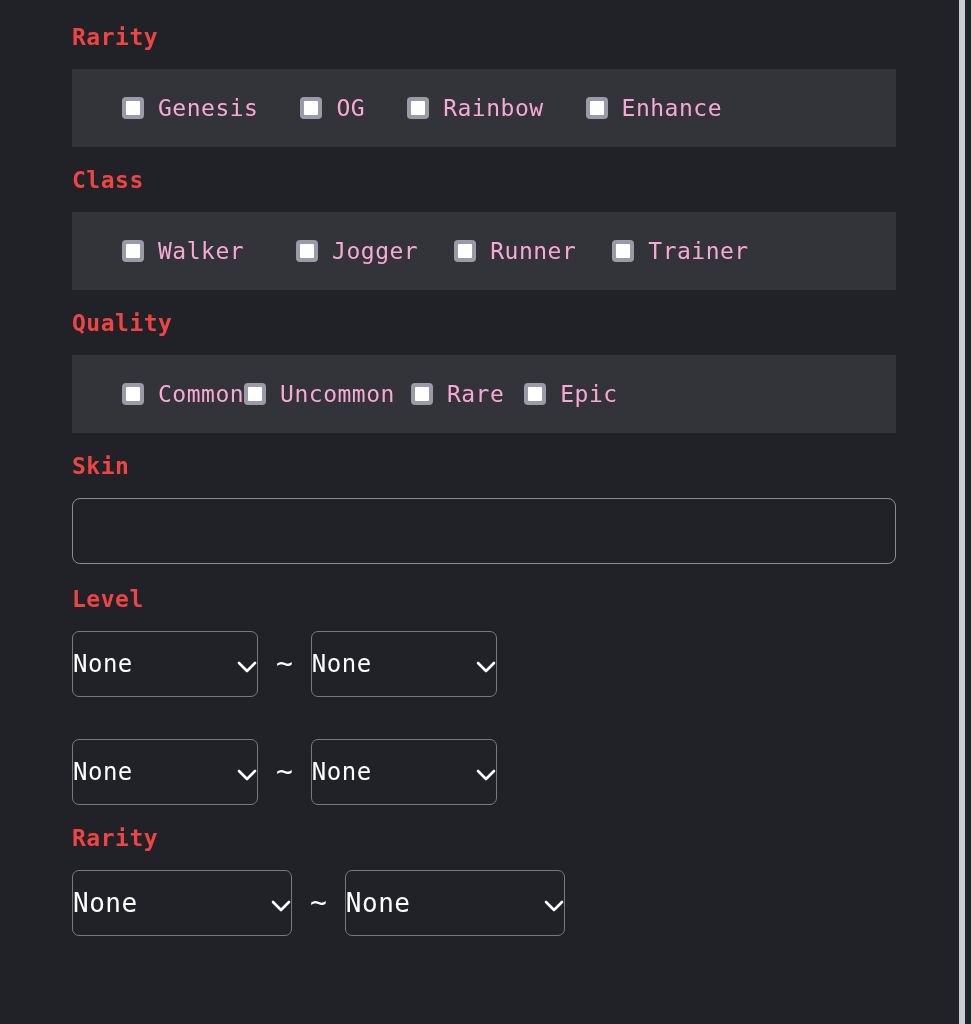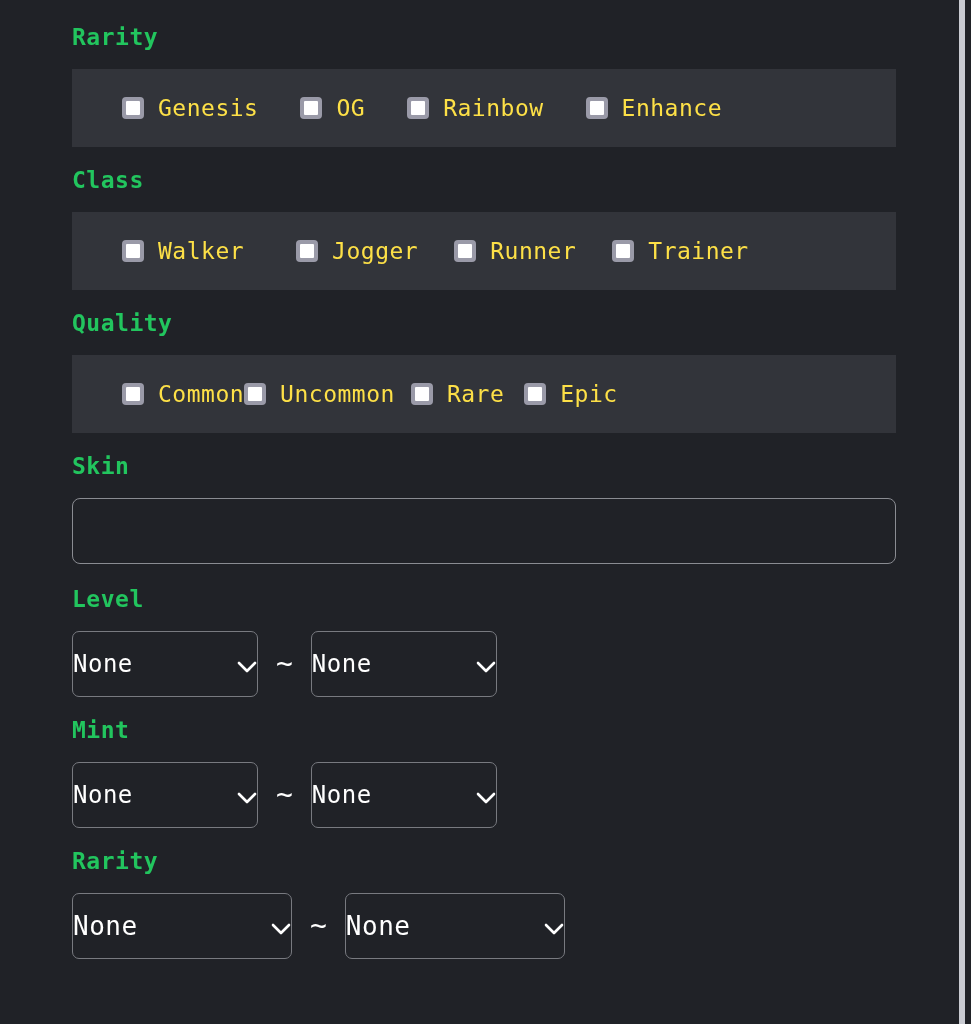--- a/index.html
+++ b/index.html
@@ -39,21 +39,21 @@
     position: absolute;
     left: 72px;
     top: 0;
     width: 824px;
   }
 
   
   .section-label {
     font-size: 23px;
     font-weight: bold;
-    color: #22c55e;
+    color: #ef4444;
     letter-spacing: 0.5px;
     line-height: 1;
     white-space: pre;
   }
 
   
   .checkbox-group {
     background: #32343a;
     height: 78px;
     display: flex;
@@ -83,21 +83,21 @@
     content: "";
     width: 14px;
     height: 14px;
     background: #ffffff;
     border-radius: 1px;
     display: block;
   }
 
   .checkbox-label {
     font-size: 23px;
-    color: #fde047;
+    color: #f9a8d4;
     margin-left: 14px;
     letter-spacing: 0.5px;
     white-space: pre;
   }
 
   
   .text-input {
     width: 824px;
     height: 66px;
     background: transparent;
@@ -256,21 +256,20 @@
         <span class="chevron">
           <svg width="20" height="12" viewBox="0 0 20 12">
             <path d="M2 2 L10 10 L18 2" fill="none" stroke="#ffffff" stroke-width="2.6" stroke-linecap="round" stroke-linejoin="round"></path>
           </svg>
         </span>
       </div>
     </div>
 
     
     <div style="height:22px"></div>
-    <div class="section-label">Mint</div>
     <div style="height:20px"></div>
     <div class="range-row">
       <div class="select-box narrow">
         <span class="select-value">None</span>
         <span class="chevron">
           <svg width="20" height="12" viewBox="0 0 20 12">
             <path d="M2 2 L10 10 L18 2" fill="none" stroke="#ffffff" stroke-width="2.6" stroke-linecap="round" stroke-linejoin="round"></path>
           </svg>
         </span>
       </div>

